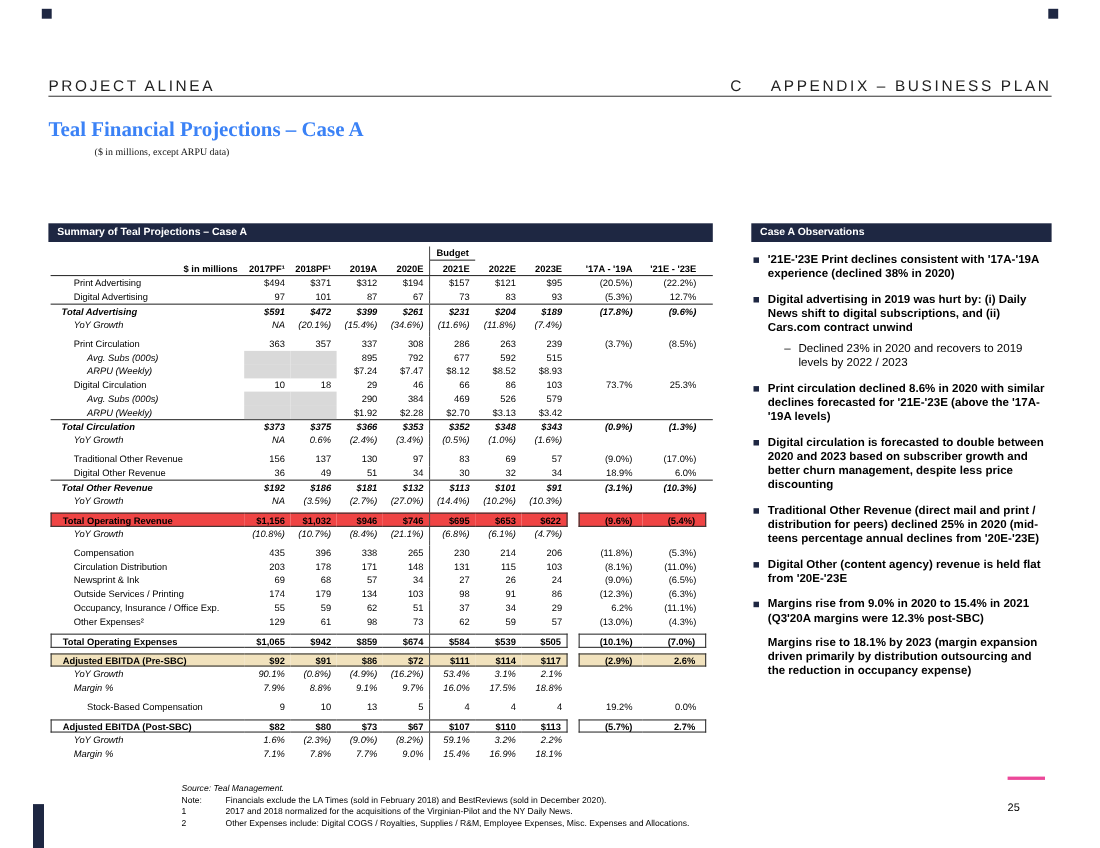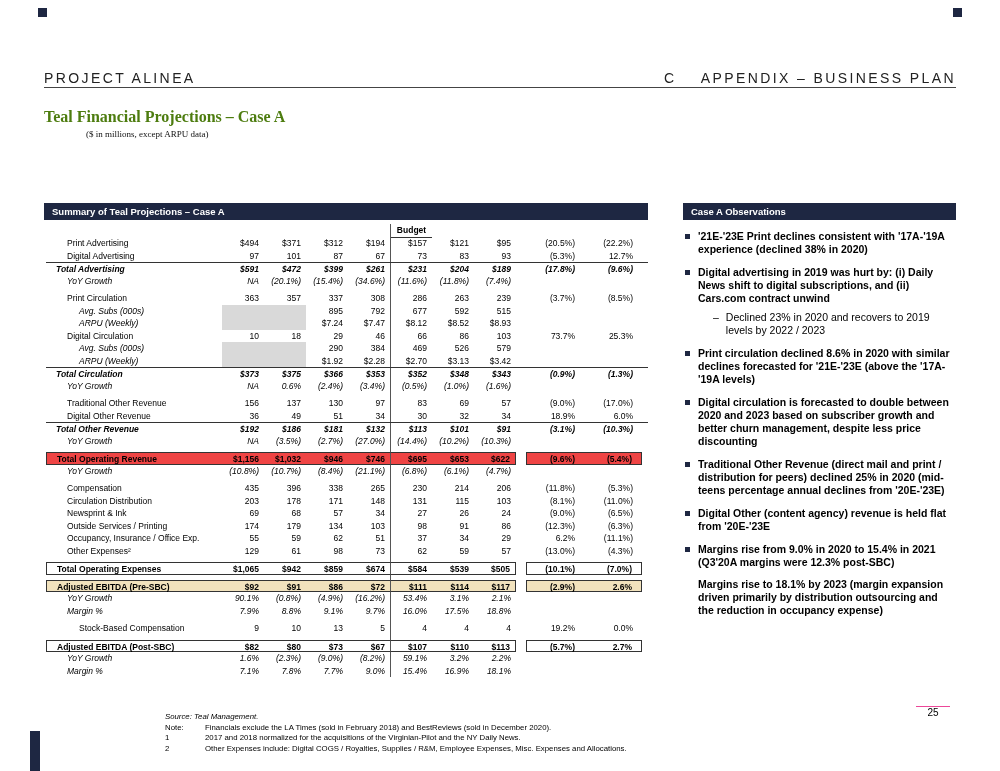--- a/index.html
+++ b/index.html
@@ -10,40 +10,40 @@
   #sq-tl { left:38px; top:8px; }
   #sq-tr { right:38px; top:8px; }
   #bottom-bar { position:absolute; left:30px; bottom:0; width:10px; height:40px; background:#1e2742; }
 
   .header-bar { position:absolute; top:70px; left:44px; right:44px;
                 display:flex; justify-content:space-between;
                 font-size:14px; letter-spacing:2.4px; color:#222; white-space:pre; }
   .header-rule { position:absolute; top:87px; left:44px; right:44px; border-top:1.5px solid #444; }
 
   .title-block { position:absolute; top:108px; left:44px; }
-  .title { font-family:"Liberation Serif", serif; font-size:16px; font-weight:700; color:#4d7c0f; }
+  .title { font-family:"Liberation Serif", serif; font-size:19px; font-weight:700; color:#3b82f6; }
   .subtitle { font-family:"Liberation Serif", serif; font-size:9px; margin-top:3px; color:#111;padding-left:42px; }
 
   .panel-head { background:#1e2742; color:#fff; font-size:9.5px; font-weight:700;
                 height:17px; line-height:17px; padding-left:8px; }
 
   
   #table-panel { position:absolute; top:203px; left:44px; width:604px; }
   .tbl { margin-top:4px; padding-left:2px; }
   .trow { display:flex; height:12.5px; line-height:12.5px; font-size:8.5px; }
   .trow > div { flex:none; }
   .c-label { width:176px; padding-left:10px; }
   .ind1 { padding-left:21px; }
   .ind2 { padding-left:33px; }
   .c-year { width:42px; text-align:right; padding-right:5px; }
   .c-cagr { width:58px; text-align:right; padding-right:9px; }
   .gap { margin-left:10px; }
   .budget-left { border-left:1px solid #555; }
 
-  .budget-row { height:13px; line-height:13px;align-items:center; }
+  .budget-row { height:13px; line-height:13px; }
   .budget-cell { text-align:center; padding-right:0; font-weight:700; border-bottom:1px solid #333; }
   .header-row { font-weight:700; border-bottom:1px solid #333; height:14px; line-height:14px; }
   .c-label.head { text-align:right; padding-right:6px; }
 
   .spacer { height:5px; line-height:5px; }
   .subrow .c-label { font-style:italic; }
   .yoy { font-style:italic; }
   .total { font-weight:700; font-style:italic; border-top:1px solid #333; }
   .gray { background:#d9d9d9; }
 
@@ -66,22 +66,22 @@
   .sub-line { display:flex; font-size:10.5px; font-weight:400; line-height:13px;
               margin-left:30px; margin-top:6px; }
   .dash { margin-right:7px; }
   .cont { font-size:10.5px; font-weight:700; line-height:13px; margin-left:15px; margin-top:9px; }
 
   
   #footer { position:absolute; left:165px; top:712px; font-size:7.8px; line-height:10.5px; }
   .source { font-style:italic; }
   .note-row { display:flex; }
   .note-label { width:40px; flex:none; }
-  #page-num { position:absolute; right:50px; top:706px; width:34px; text-align:center;
-              font-size:10px; border-top:1px solid #ec4899; padding-top:0; }
+  #page-num { position:absolute; right:50px; top:706px; width:34px; 
+              font-size:10px; border-top:3px solid #ec4899; padding-top:20px; }
 </style>
 </head>
 <body>
 
 <div id="sq-tl" class="corner-sq"></div>
 <div id="sq-tr" class="corner-sq"></div>
 <div id="bottom-bar"></div>
 
 <div class="header-bar">
   <span>PROJECT ALINEA</span>
@@ -103,20 +103,32 @@
         <div class="c-year"></div>
         <div class="c-year"></div>
         <div class="c-year"></div>
         <div class="c-year"></div>
         <div class="c-year budget-cell budget-left">Budget</div>
         <div class="c-year"></div>
         <div class="c-year"></div>
         <div class="c-cagr gap"></div>
         <div class="c-cagr"></div>
       </div>
+      <div class="trow header-row">
+        <div class="c-label head">$ in millions</div>
+        <div class="c-year head">2017PF¹</div>
+        <div class="c-year head">2018PF¹</div>
+        <div class="c-year head">2019A</div>
+        <div class="c-year head">2020E</div>
+        <div class="c-year head budget-left">2021E</div>
+        <div class="c-year head">2022E</div>
+        <div class="c-year head">2023E</div>
+        <div class="c-cagr head gap">'17A - '19A</div>
+        <div class="c-cagr head">'21E - '23E</div>
+      </div>
     </div>
     <div>
         <div class="trow plain">
           <div class="c-label ind1">Print Advertising</div>
           <div class="c-year">$494</div>
           <div class="c-year">$371</div>
           <div class="c-year">$312</div>
           <div class="c-year">$194</div>
           <div class="c-year budget-left">$157</div>
           <div class="c-year">$121</div>

